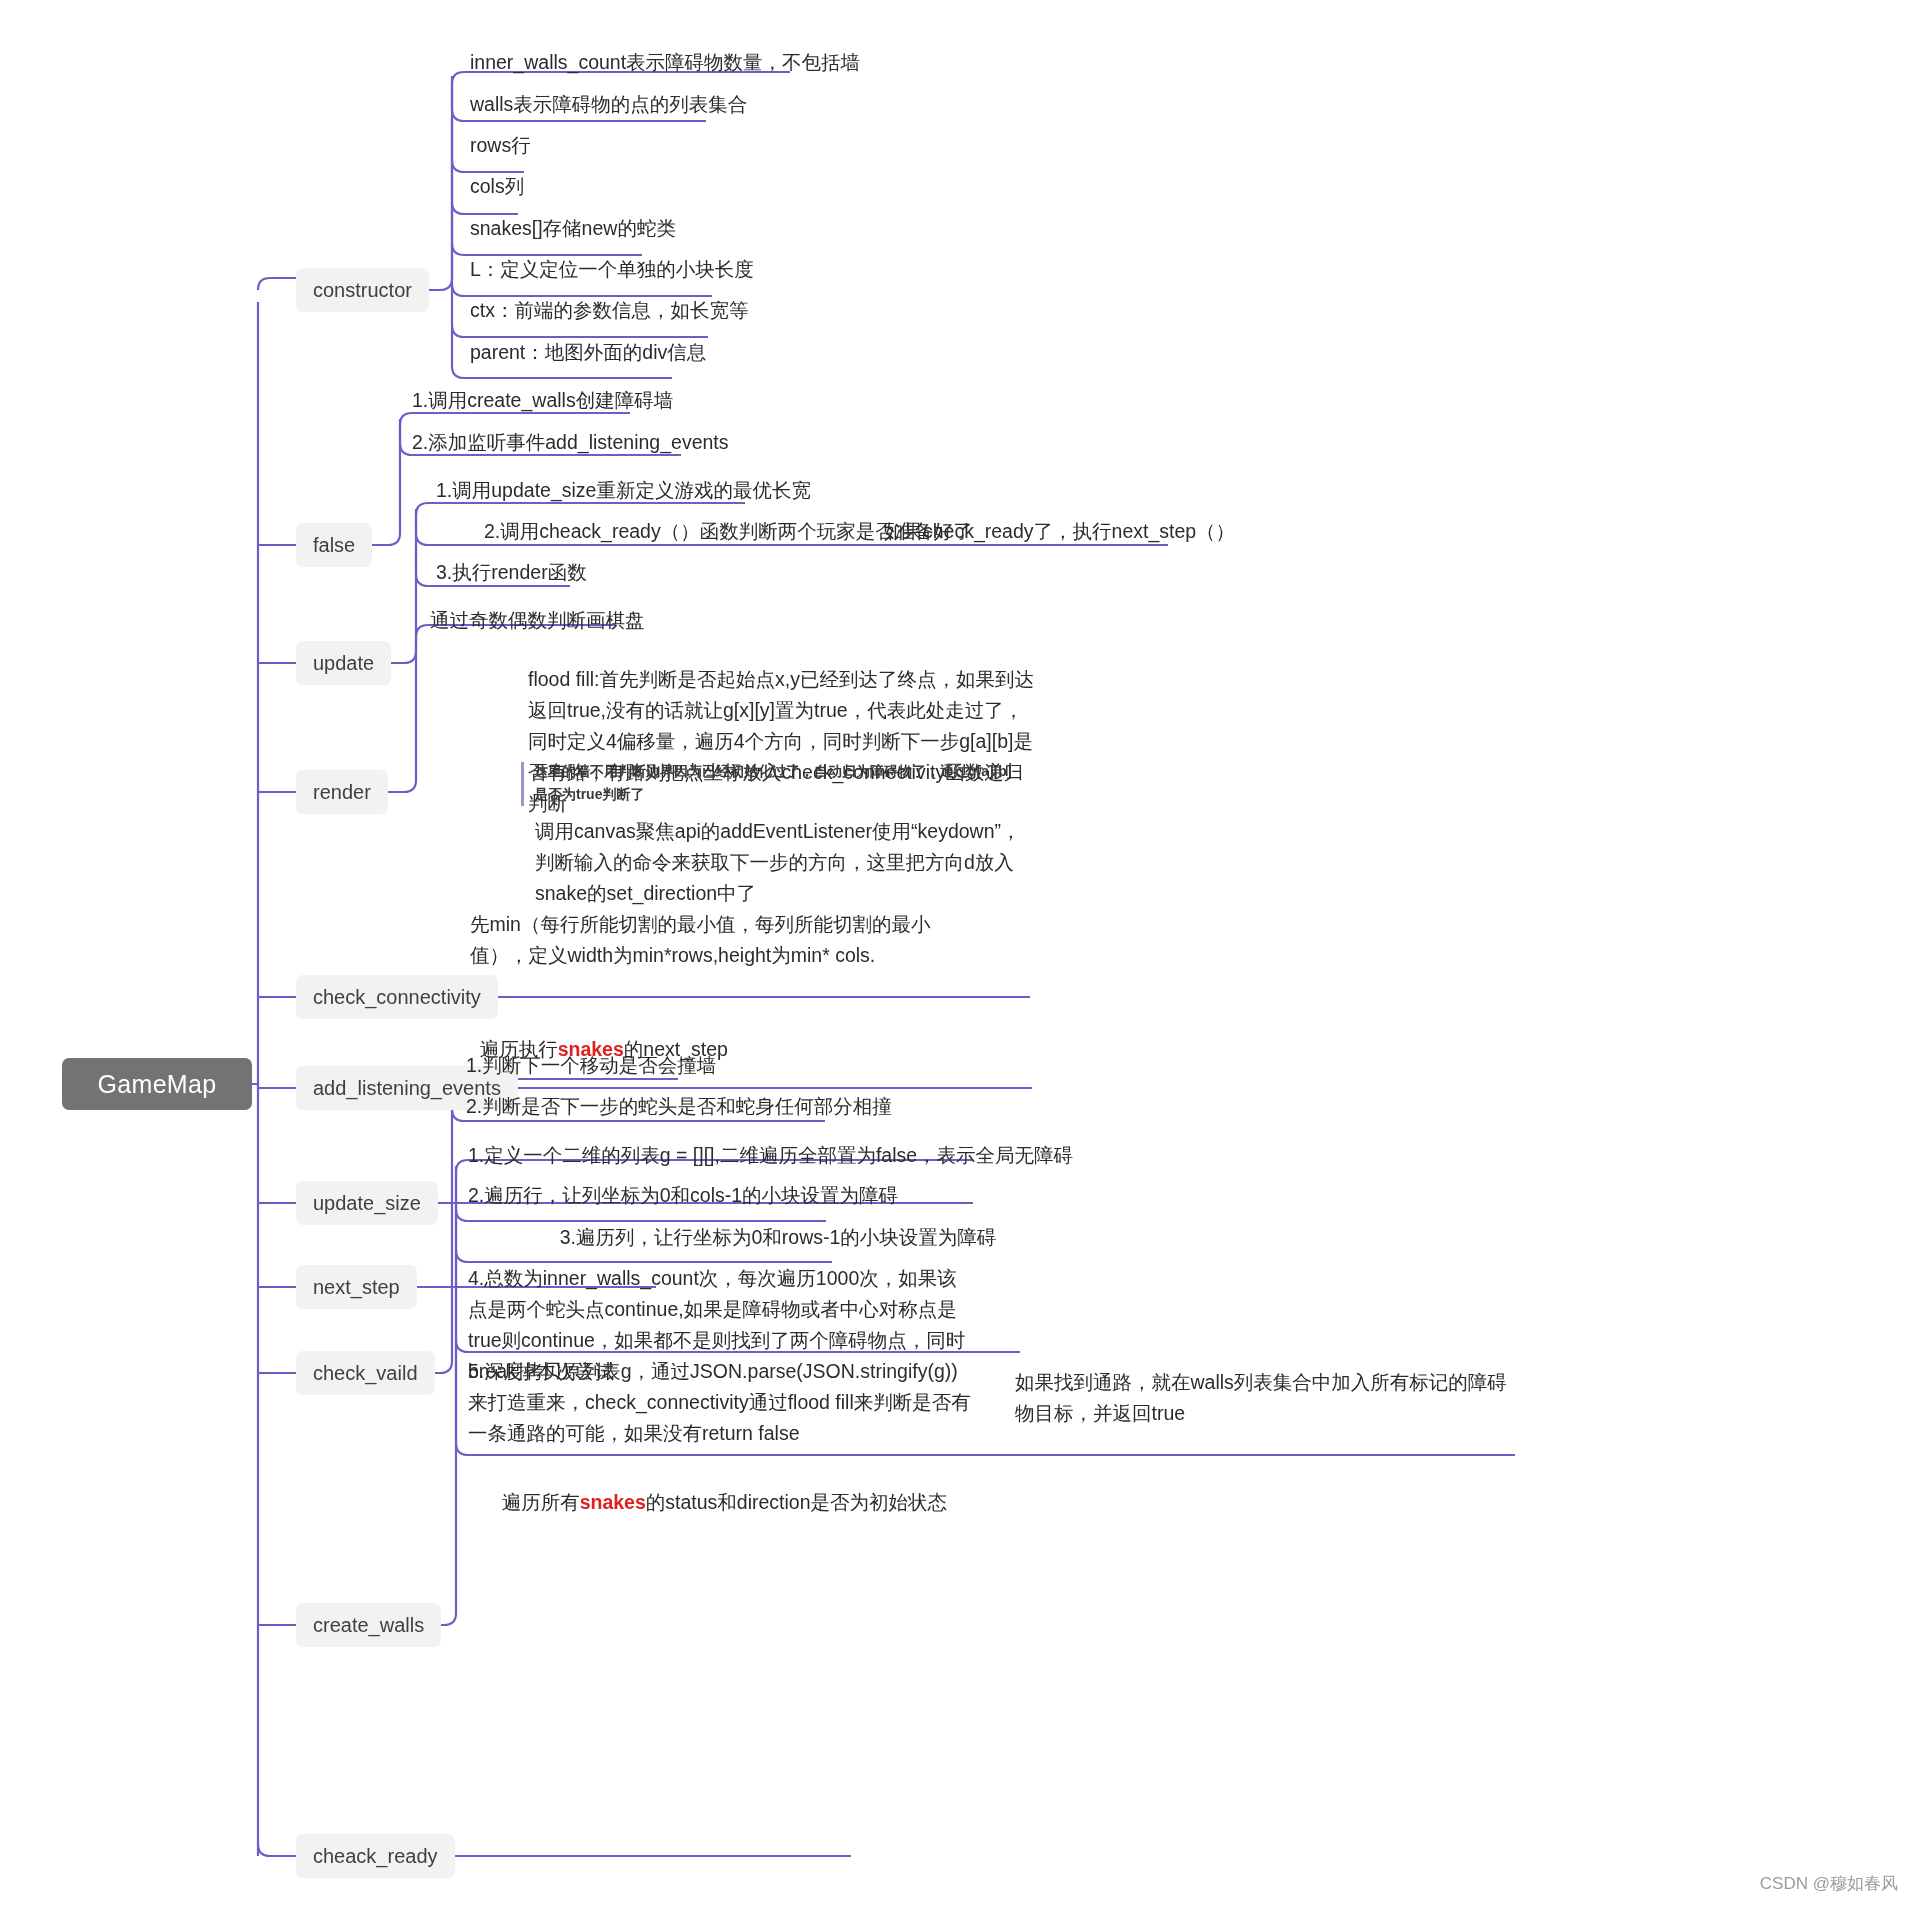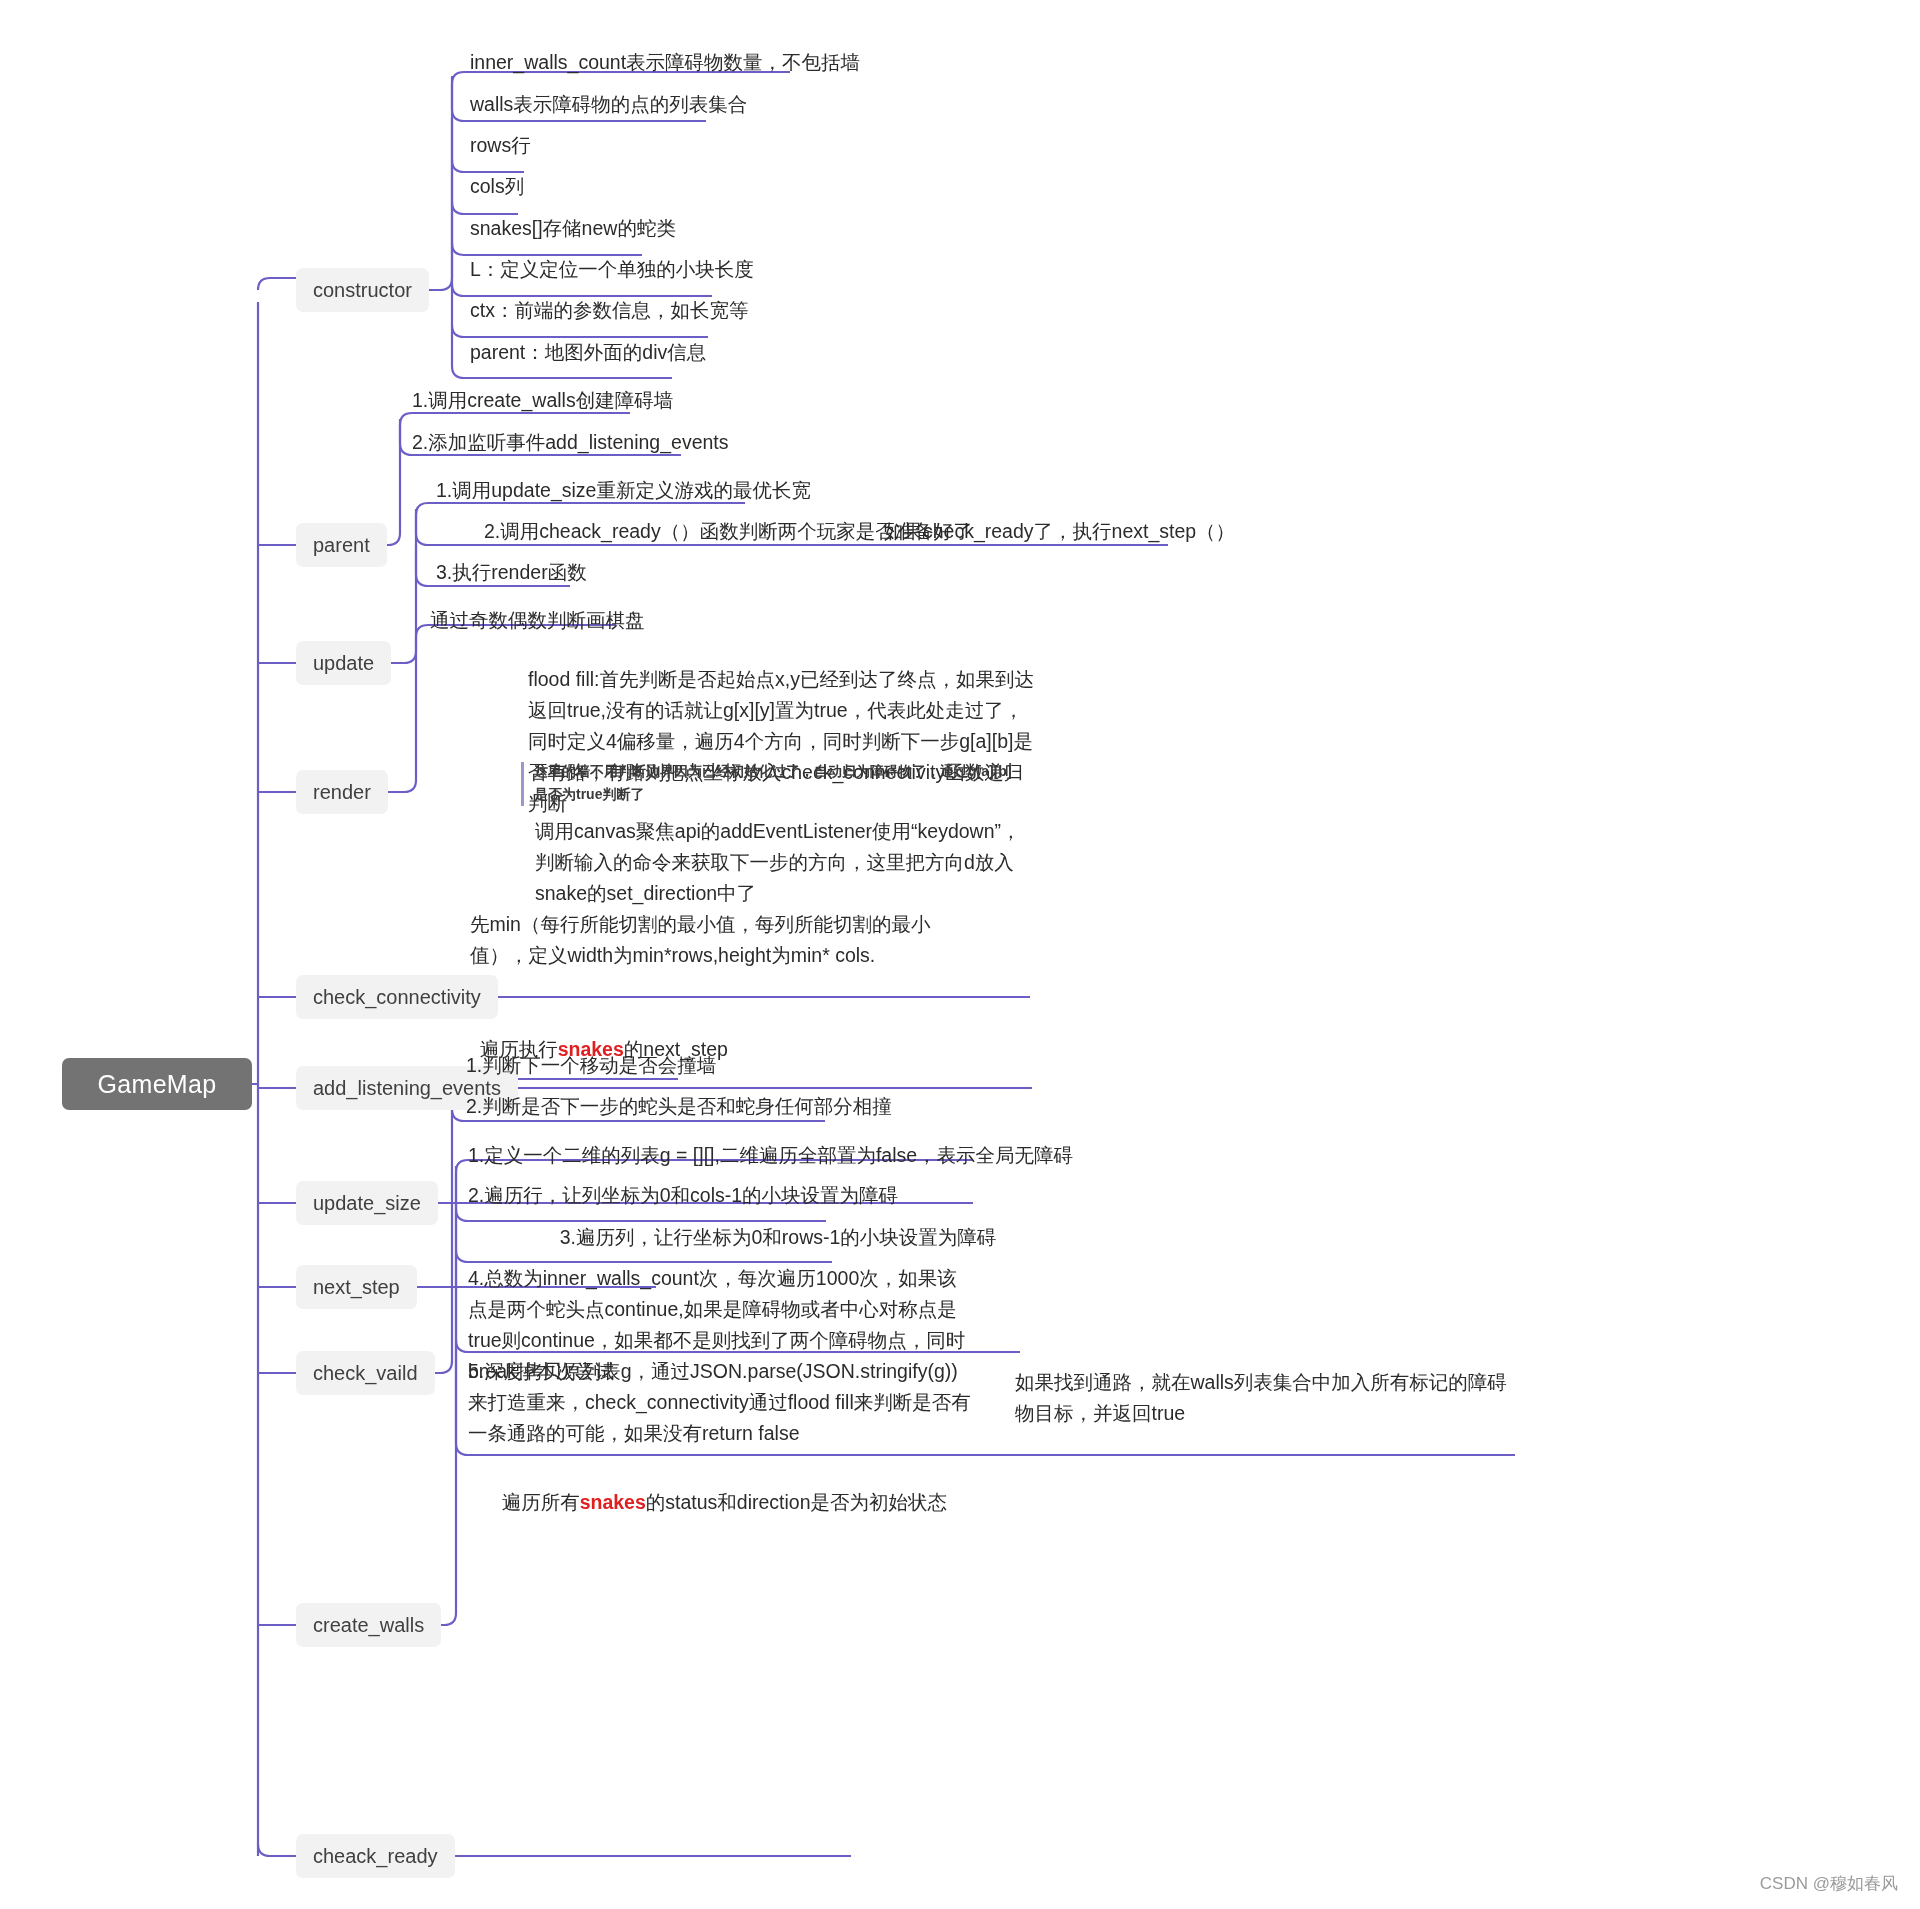--- a/index.html
+++ b/index.html
@@ -149,21 +149,21 @@
 
   <div class="root-node">
     <span>GameMap</span>
   </div>
 
   <div class="l1-node" style="left:296px; top:268px;">
     <span>constructor</span>
   </div>
 
   <div class="l1-node" style="left:296px; top:523px;">
-    <span>parent</span>
+    <span>false</span>
   </div>
 
   <div class="l1-node" style="left:296px; top:641px;justify-content:flex-end;">
     <span>update</span>
   </div>
 
   <div class="l1-node" style="left:296px; top:770px;">
     <span>render</span>
   </div>
 

